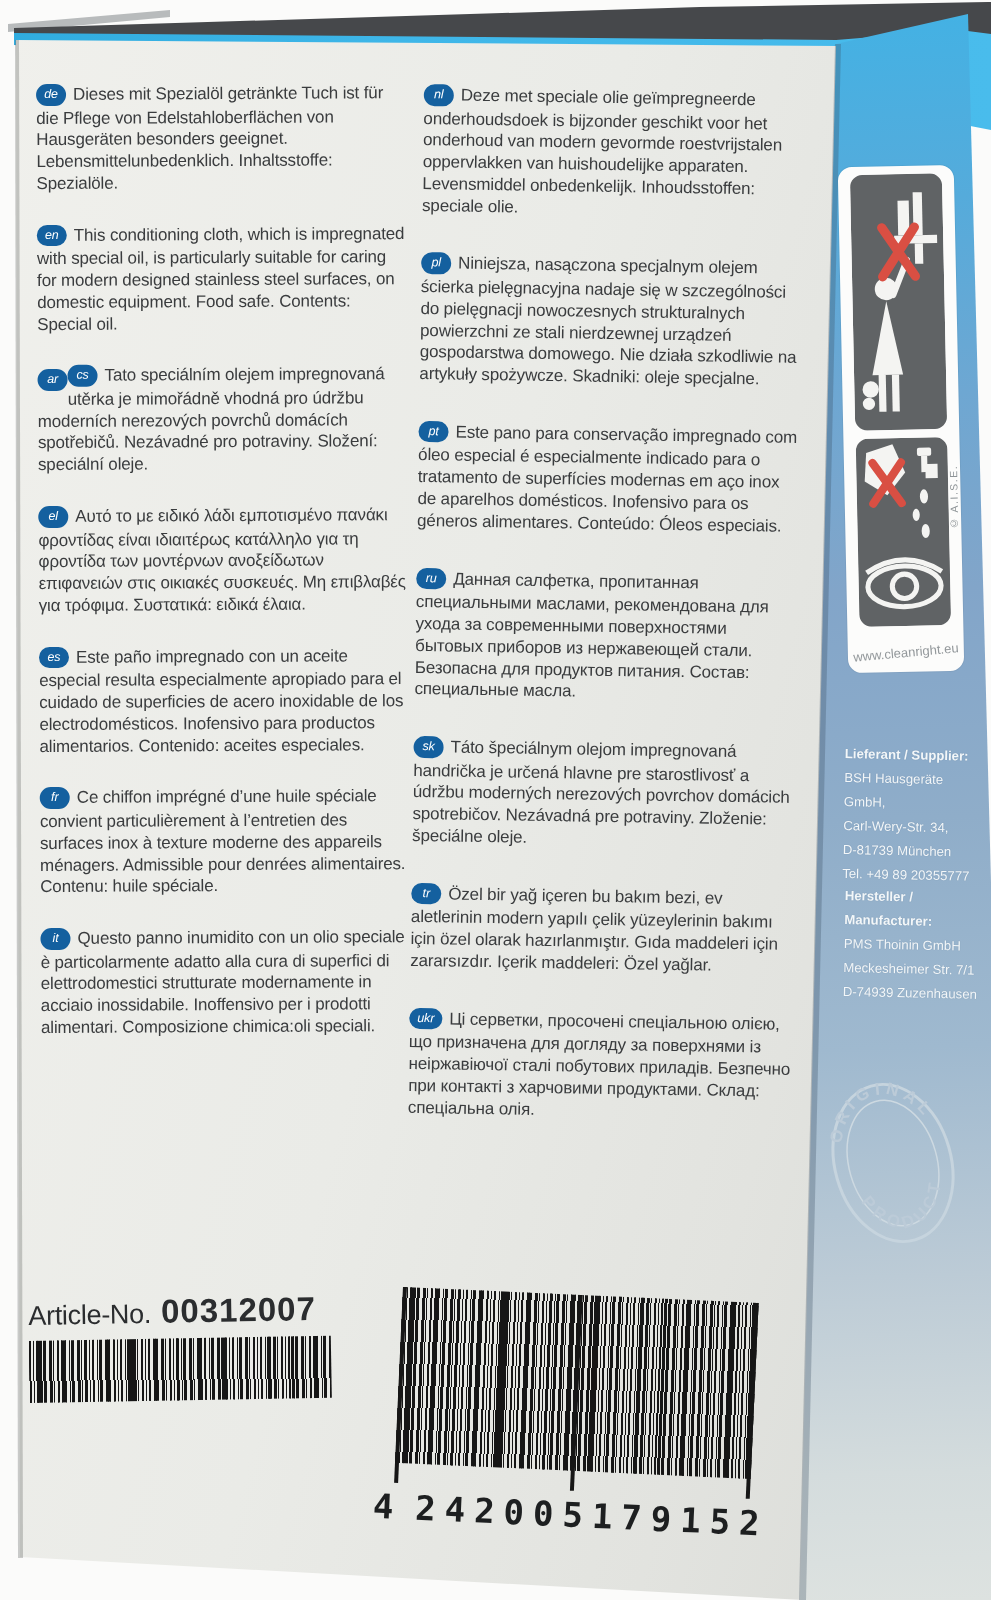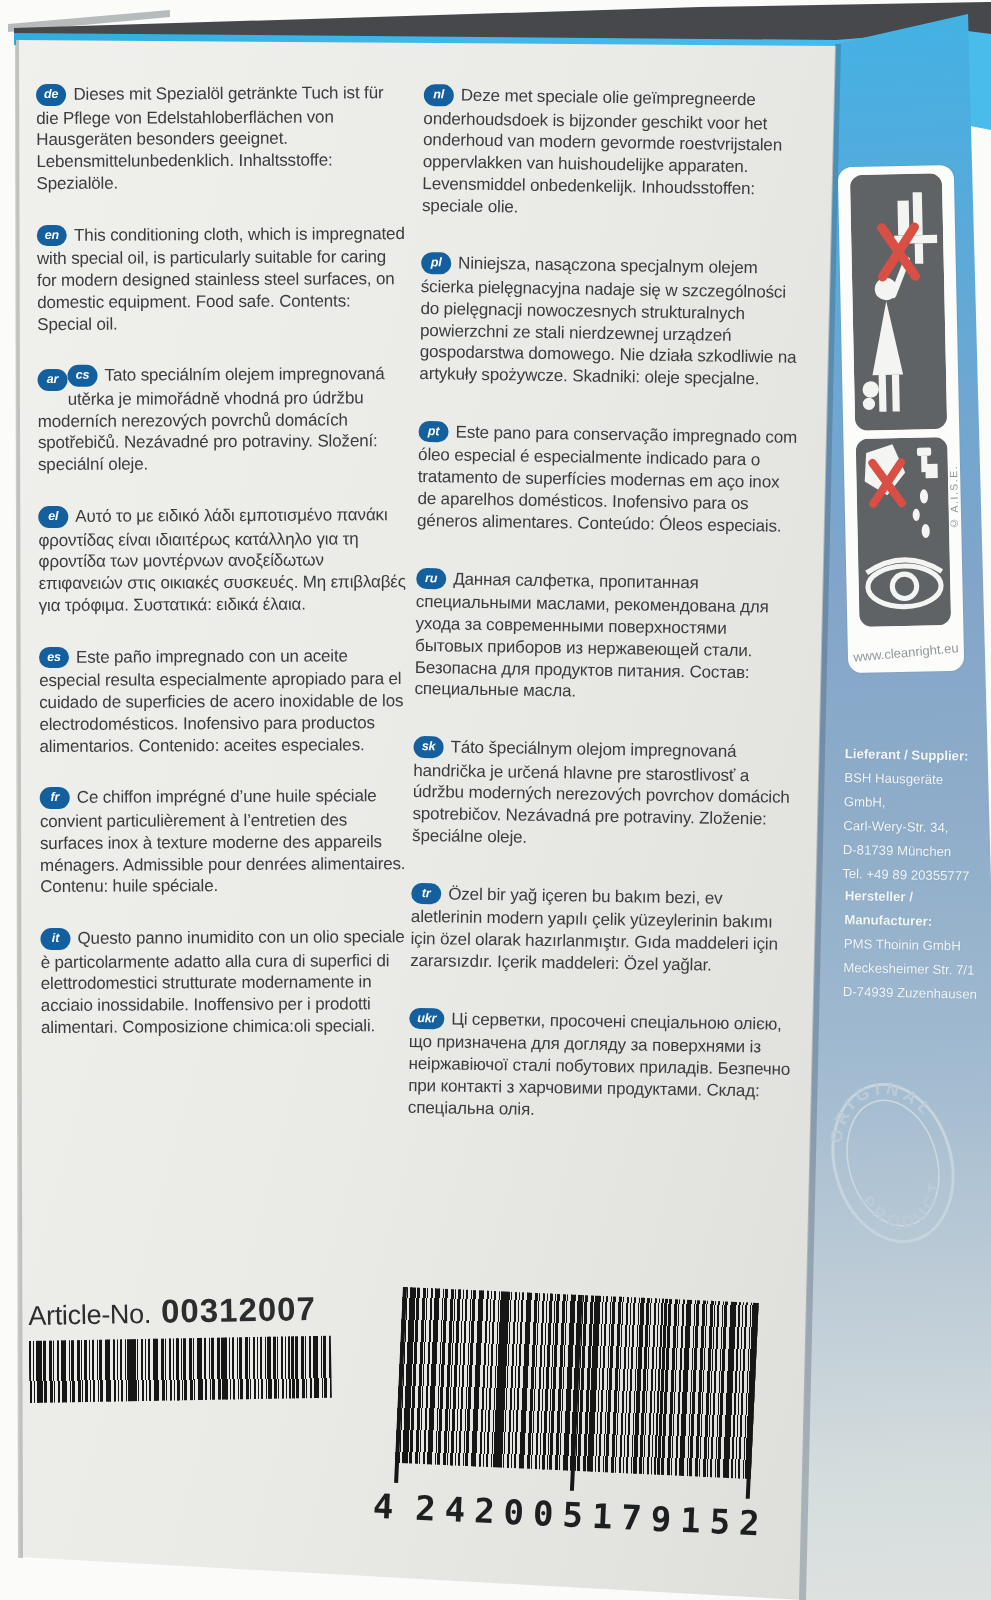--- a/index.html
+++ b/index.html
@@ -32,21 +32,21 @@
     clip-path:polygon(15px 40px,19px 40px,23px 1558px,18px 1558px);
     background:rgba(110,112,110,.35);}
   
   .col{color:#3a3c3e;font-size:17px;line-height:21.8px;letter-spacing:-0.15px;}
   .col-left{left:36px;top:84px;width:372px;transform:rotate(-0.3deg);transform-origin:top left;}
   .col-right{left:424px;top:84px;width:382px;transform:rotate(0.9deg);transform-origin:top left;}
   .col-left .blk{margin-bottom:30px;}
   .col-right .blk{margin-bottom:36px;}
   .badge{
     display:inline-block;background:#14609f;color:#fff;
-    font-style:italic;font-weight:bold;font-size:12.5px;line-height:1;
+    font-style:italic;font-weight:normal;font-size:12.5px;line-height:1;
     padding:4px 8px 5px;border-radius:999px;margin-right:7px;
     position:relative;top:-2px;min-width:14px;text-align:center;
   }
   .blk.rtl{direction:rtl;text-align:right;font-size:19px;line-height:26px;}
   .blk.rtl .badge{float:left;direction:ltr;margin:6px 0 16px 0;}
   
   .card{left:843px;top:166px;width:116px;height:506px;background:#fcfcfb;
     border-radius:14px;transform:rotate(-1.2deg);box-shadow:0 0 0 1px rgba(0,0,0,.04);}
   .tile{display:block;margin:8px auto 0;}
   .aise{right:1px;top:300px;writing-mode:vertical-rl;transform:rotate(180deg);

